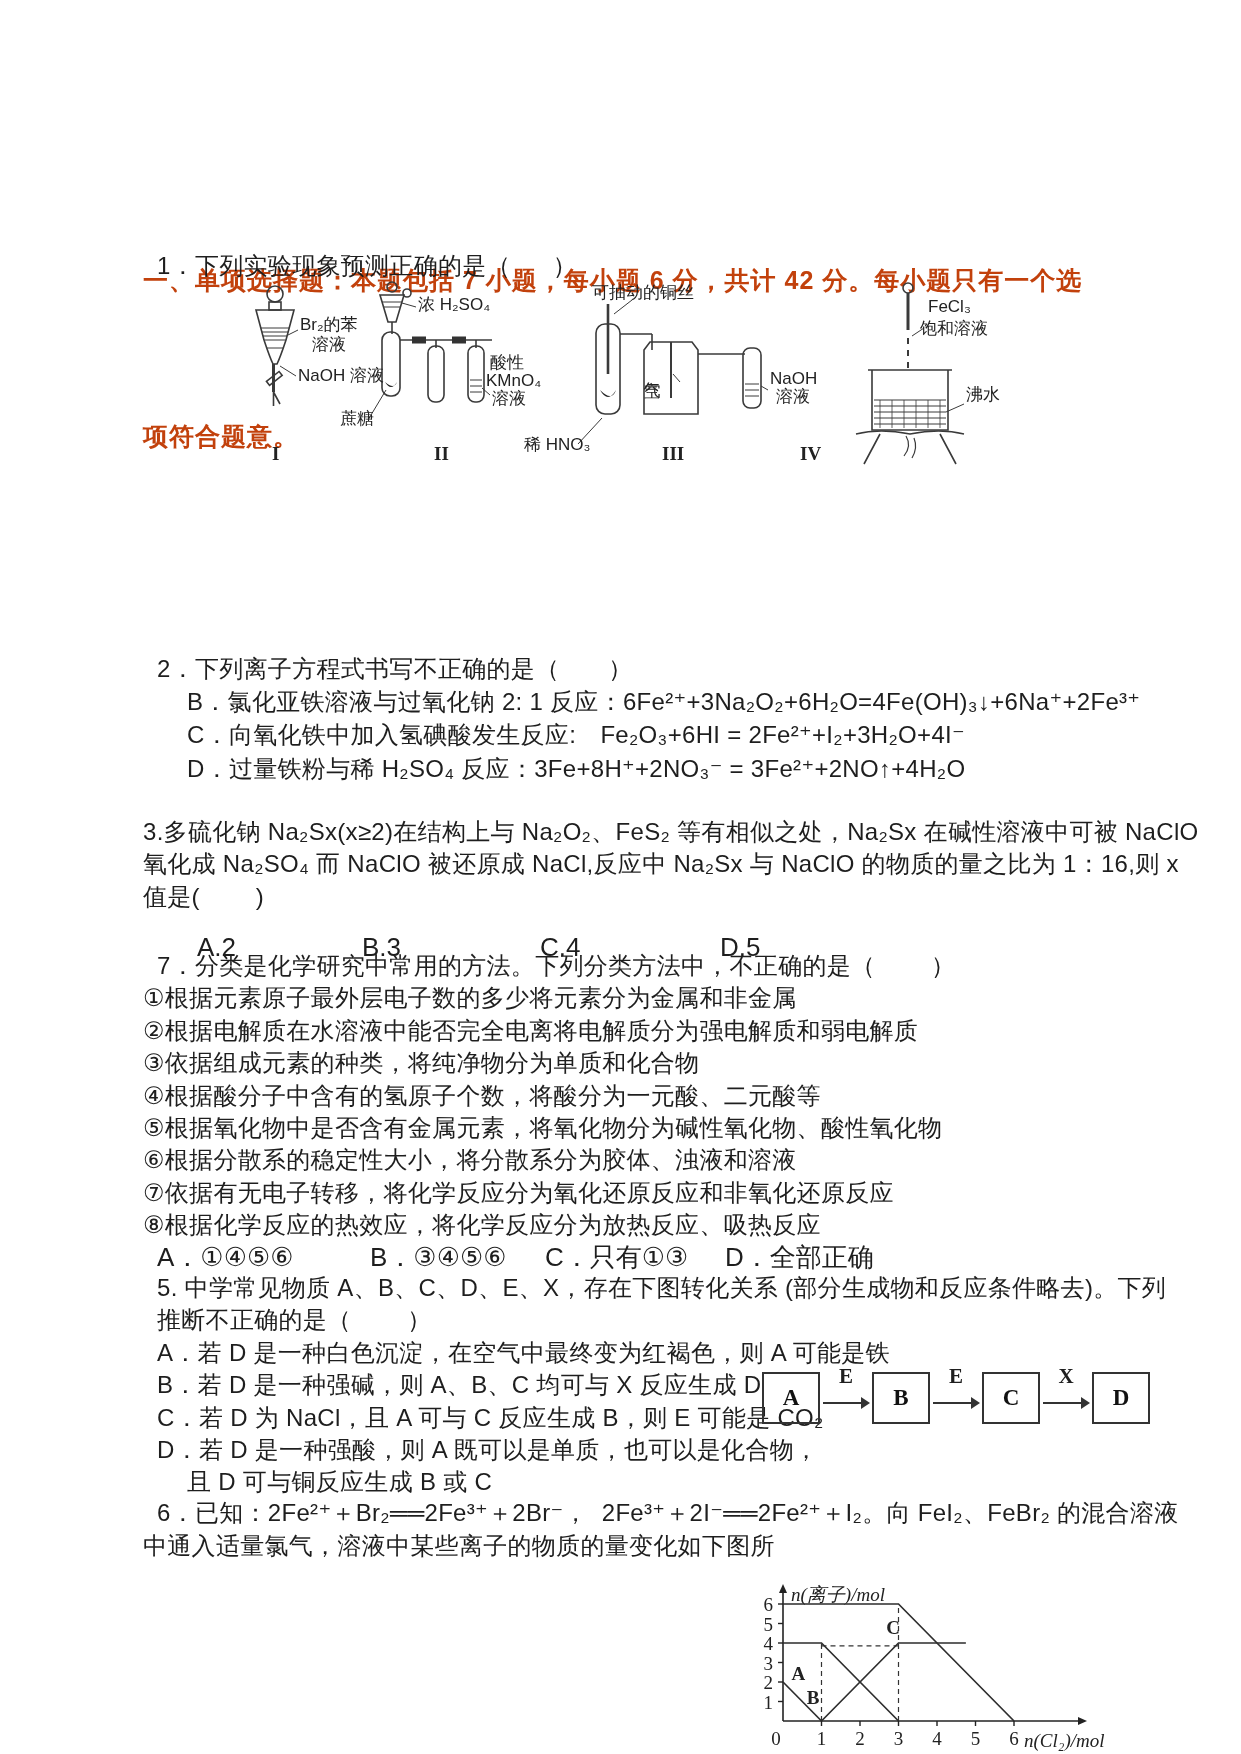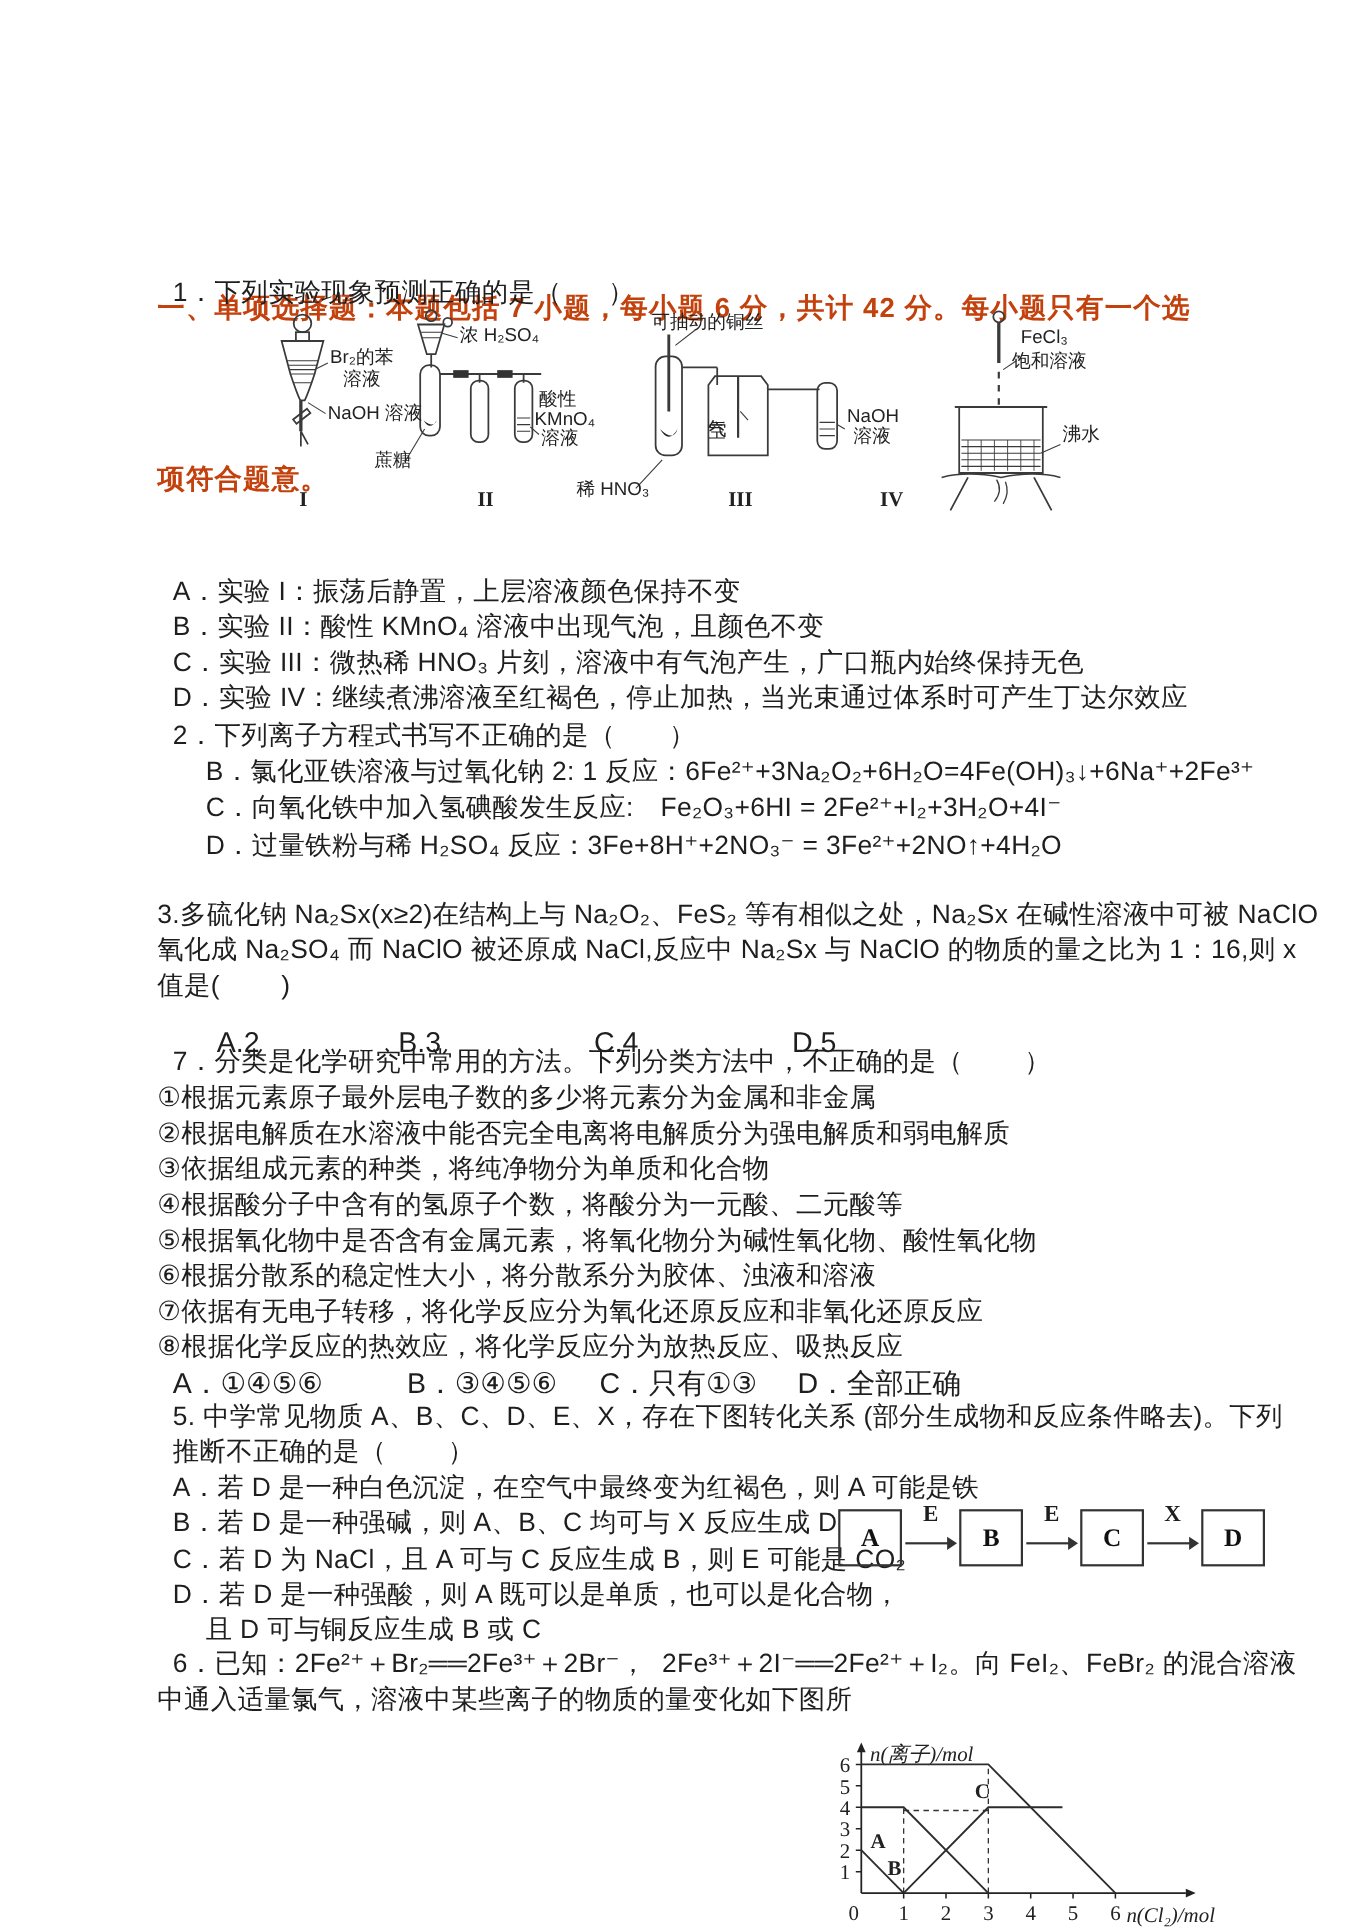--- a/index.html
+++ b/index.html
@@ -118,26 +118,20 @@
     <text class="figlabel" x="688" y="34">FeCl₃</text>
     <text class="figlabel" x="680" y="56">饱和溶液</text>
     <text class="figlabel" x="726" y="122">沸水</text>
 
     <text class="fignum" x="32" y="182">I</text>
     <text class="fignum" x="194" y="182">II</text>
     <text class="fignum" x="422" y="182">III</text>
     <text class="fignum" x="560" y="182">IV</text>
   </svg>
 
-  <div class="abs t lh32" style="left:157px;top:522px;">
-    <div class="pre">A．实验 I：振荡后静置，上层溶液颜色保持不变</div>
-    <div class="pre">B．实验 II：酸性 KMnO₄ 溶液中出现气泡，且颜色不变</div>
-    <div class="pre">C．实验 III：微热稀 HNO₃ 片刻，溶液中有气泡产生，广口瓶内始终保持无色</div>
-    <div class="pre">D．实验 IV：继续煮沸溶液至红褐色，停止加热，当光束通过体系时可产生丁达尔效应</div>
-  </div>
 
   <div class="abs t lh33" style="left:157px;top:652px;">
     <div class="pre">2．下列离子方程式书写不正确的是（       ）</div>
     <div class="pre ind30">B．氯化亚铁溶液与过氧化钠 2: 1 反应：6Fe²⁺+3Na₂O₂+6H₂O=4Fe(OH)₃↓+6Na⁺+2Fe³⁺</div>
     <div class="pre ind30">C．向氧化铁中加入氢碘酸发生反应:　Fe₂O₃+6HI = 2Fe²⁺+I₂+3H₂O+4I⁻</div>
     <div class="pre ind30">D．过量铁粉与稀 H₂SO₄ 反应：3Fe+8H⁺+2NO₃⁻ = 3Fe²⁺+2NO↑+4H₂O</div>
   </div>
 
   <div class="abs t lh32" style="left:143px;top:816px;">
     <div class="pre">3.多硫化钠 Na₂Sx(x≥2)在结构上与 Na₂O₂、FeS₂ 等有相似之处，Na₂Sx 在碱性溶液中可被 NaClO</div>

